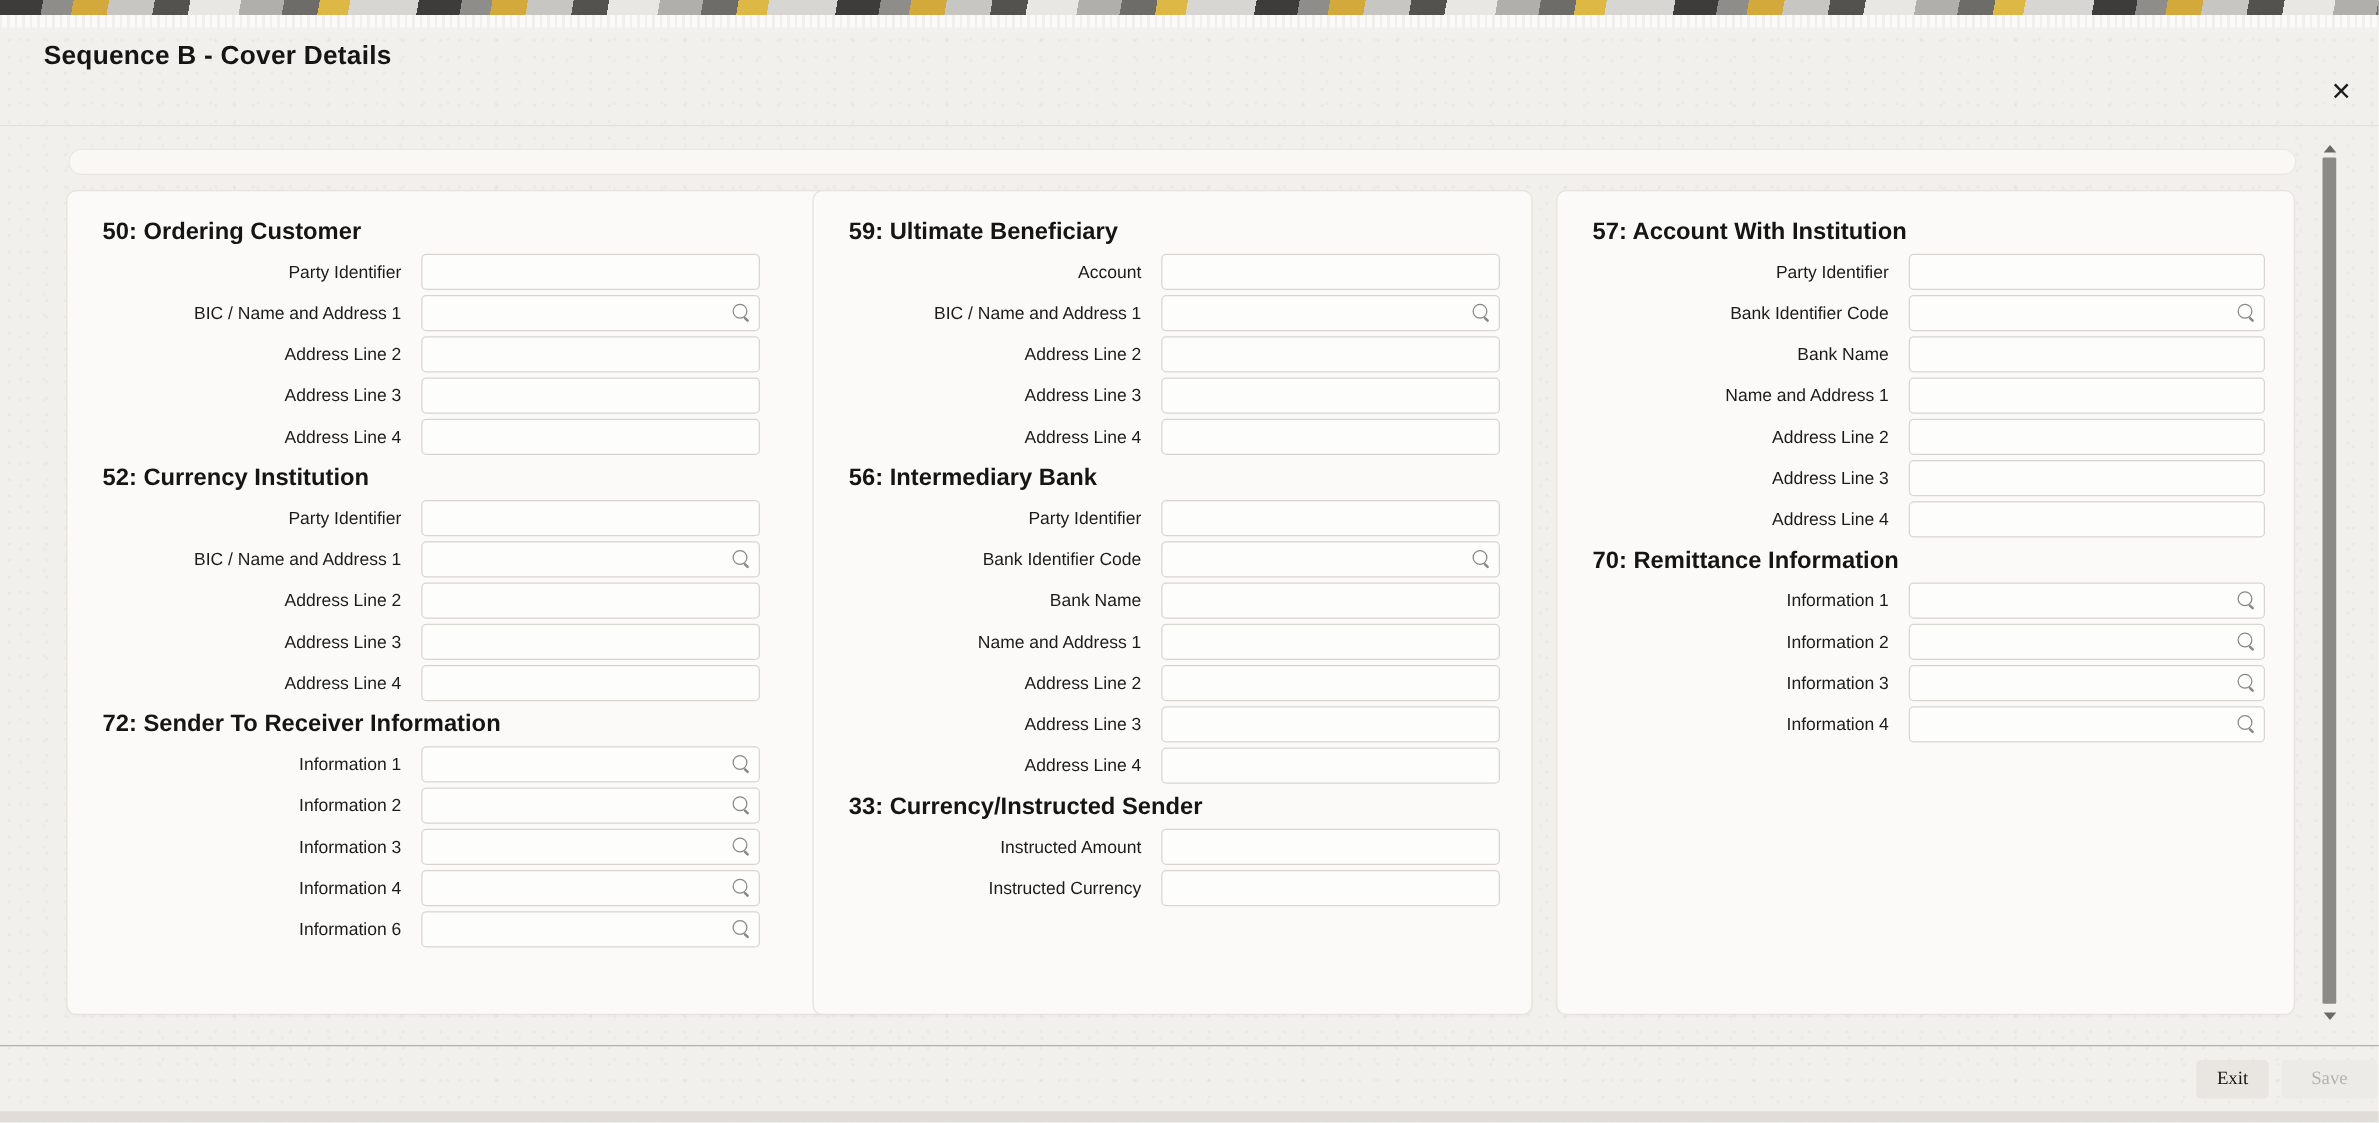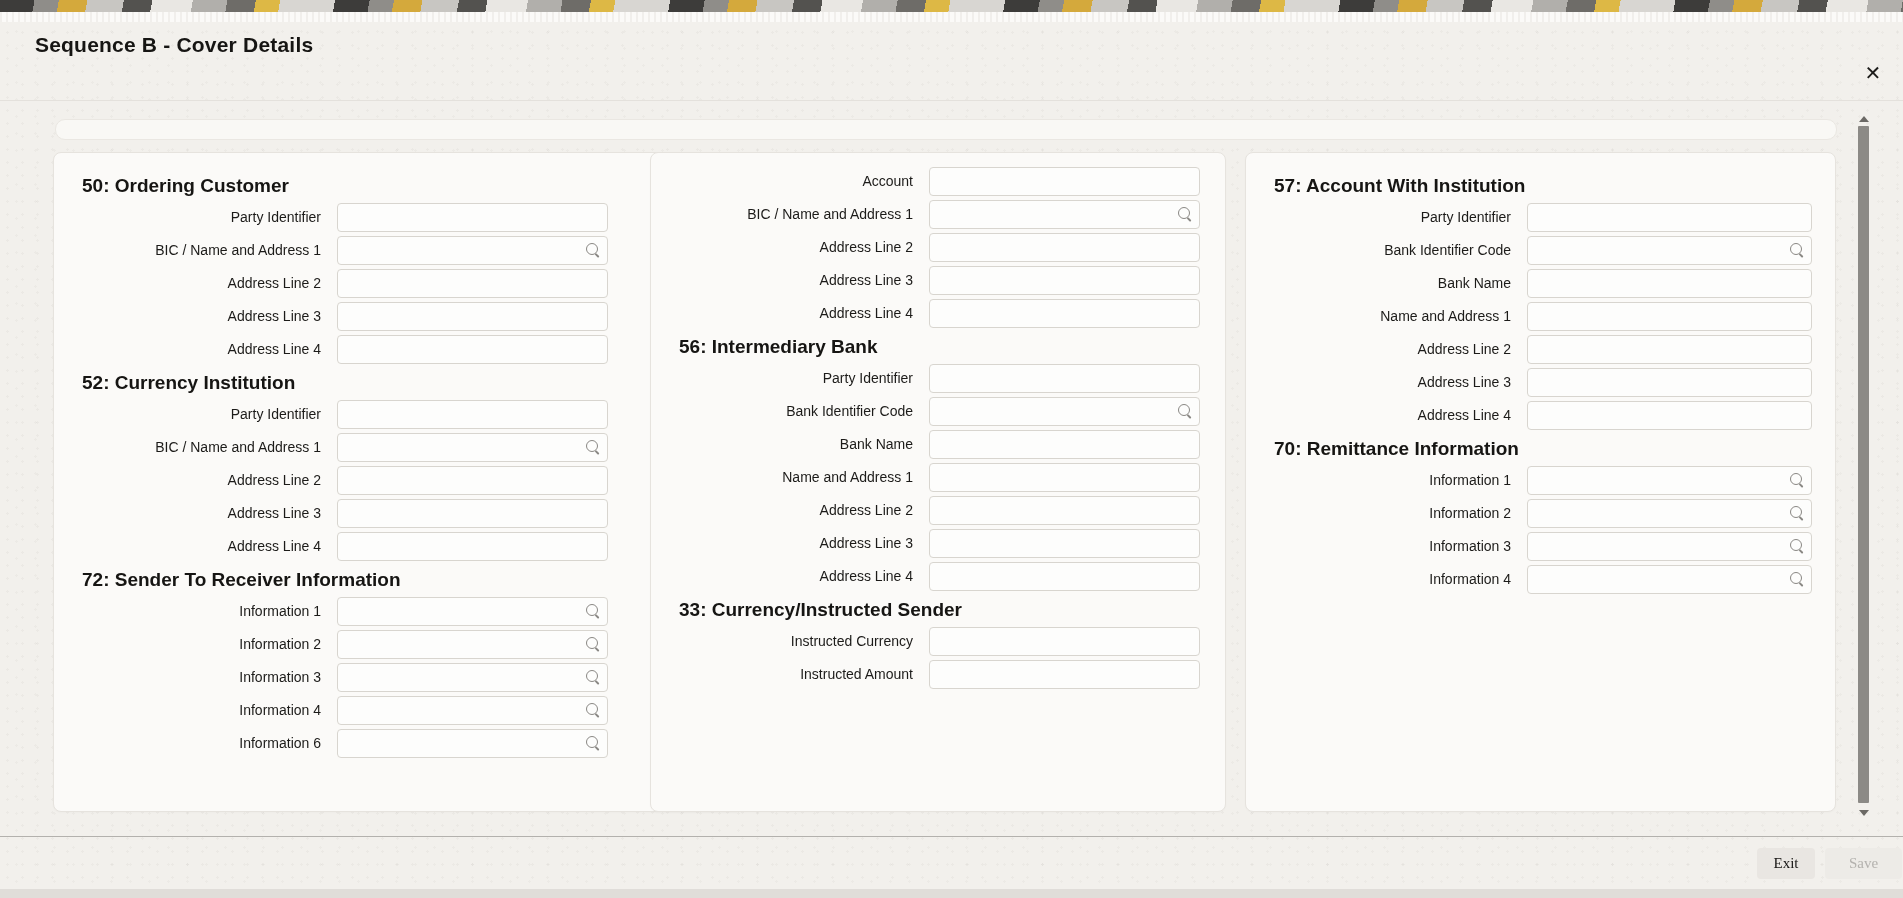--- a/index.html
+++ b/index.html
@@ -205,20 +205,21 @@
       <div class="field-row">
         <div class="field-label">Information 4</div>
         <div class="input-wrap"><input type="text" value="" style=""><span class="lov"></span></div>
       </div>
       <div class="field-row">
         <div class="field-label">Information 6</div>
         <div class="input-wrap"><input type="text" value="" style=""><span class="lov"></span></div>
       </div>
     </div>
   <div class="panel panel-middle">
+      <div class="sec-title">59: Ultimate Beneficiary</div>
       <div class="field-row">
         <div class="field-label">Account</div>
         <div class="input-wrap plain"><input type="text" value="" style=""></div>
       </div>
       <div class="field-row">
         <div class="field-label">BIC / Name and Address 1</div>
         <div class="input-wrap"><input type="text" value="" style=""><span class="lov"></span></div>
       </div>
       <div class="field-row">
         <div class="field-label">Address Line 2</div>
@@ -256,25 +257,25 @@
       <div class="field-row">
         <div class="field-label">Address Line 3</div>
         <div class="input-wrap plain"><input type="text" value="" style=""></div>
       </div>
       <div class="field-row">
         <div class="field-label">Address Line 4</div>
         <div class="input-wrap plain"><input type="text" value="" style=""></div>
       </div>
       <div class="sec-title">33: Currency/Instructed Sender</div>
       <div class="field-row">
+        <div class="field-label">Instructed Amount</div>
+        <div class="input-wrap plain"><input type="text" value="" style=""></div>
+      </div>
+      <div class="field-row">
         <div class="field-label">Instructed Currency</div>
-        <div class="input-wrap plain"><input type="text" value="" style=""></div>
-      </div>
-      <div class="field-row">
-        <div class="field-label">Instructed Amount</div>
         <div class="input-wrap plain"><input type="text" value="" style=""></div>
       </div>
     </div>
   <div class="panel panel-right">
       <div class="sec-title">57: Account With Institution</div>
       <div class="field-row">
         <div class="field-label">Party Identifier</div>
         <div class="input-wrap plain"><input type="text" value="" style=""></div>
       </div>
       <div class="field-row">

